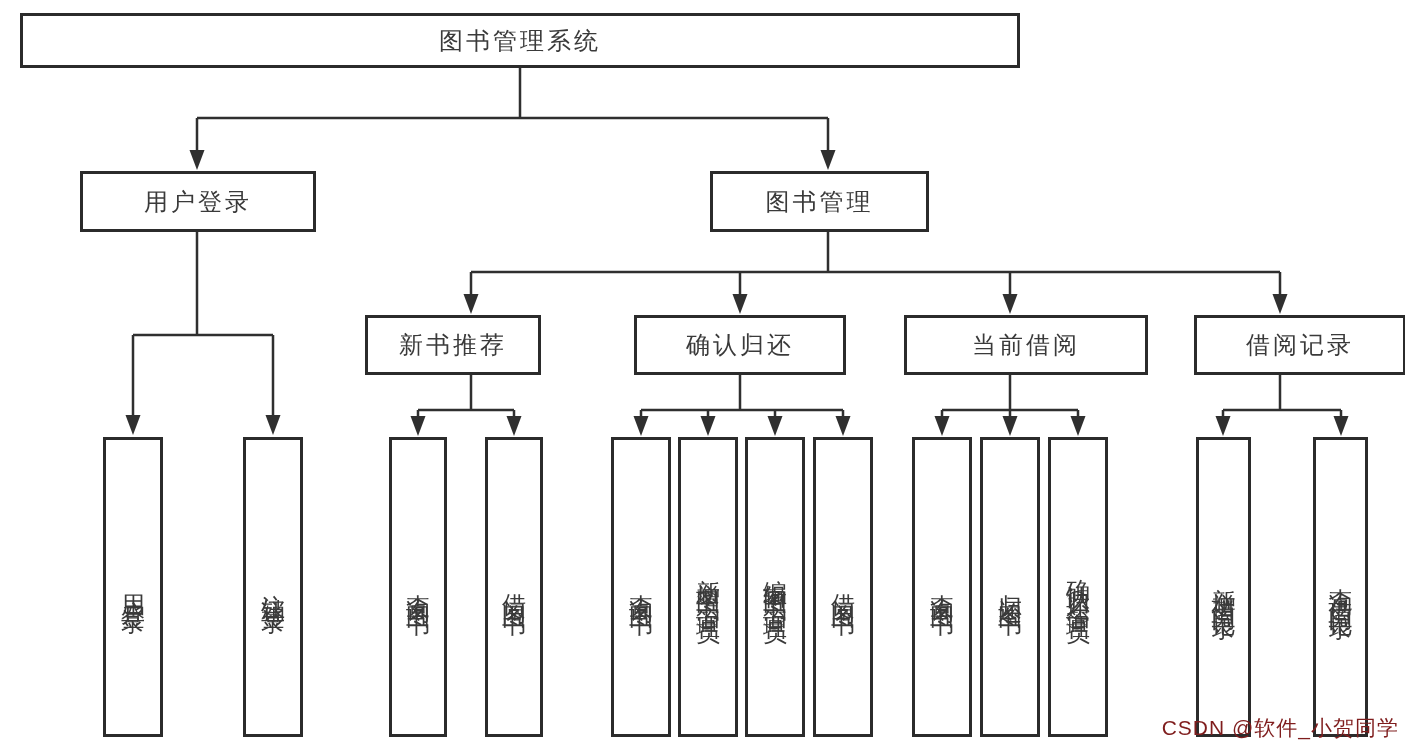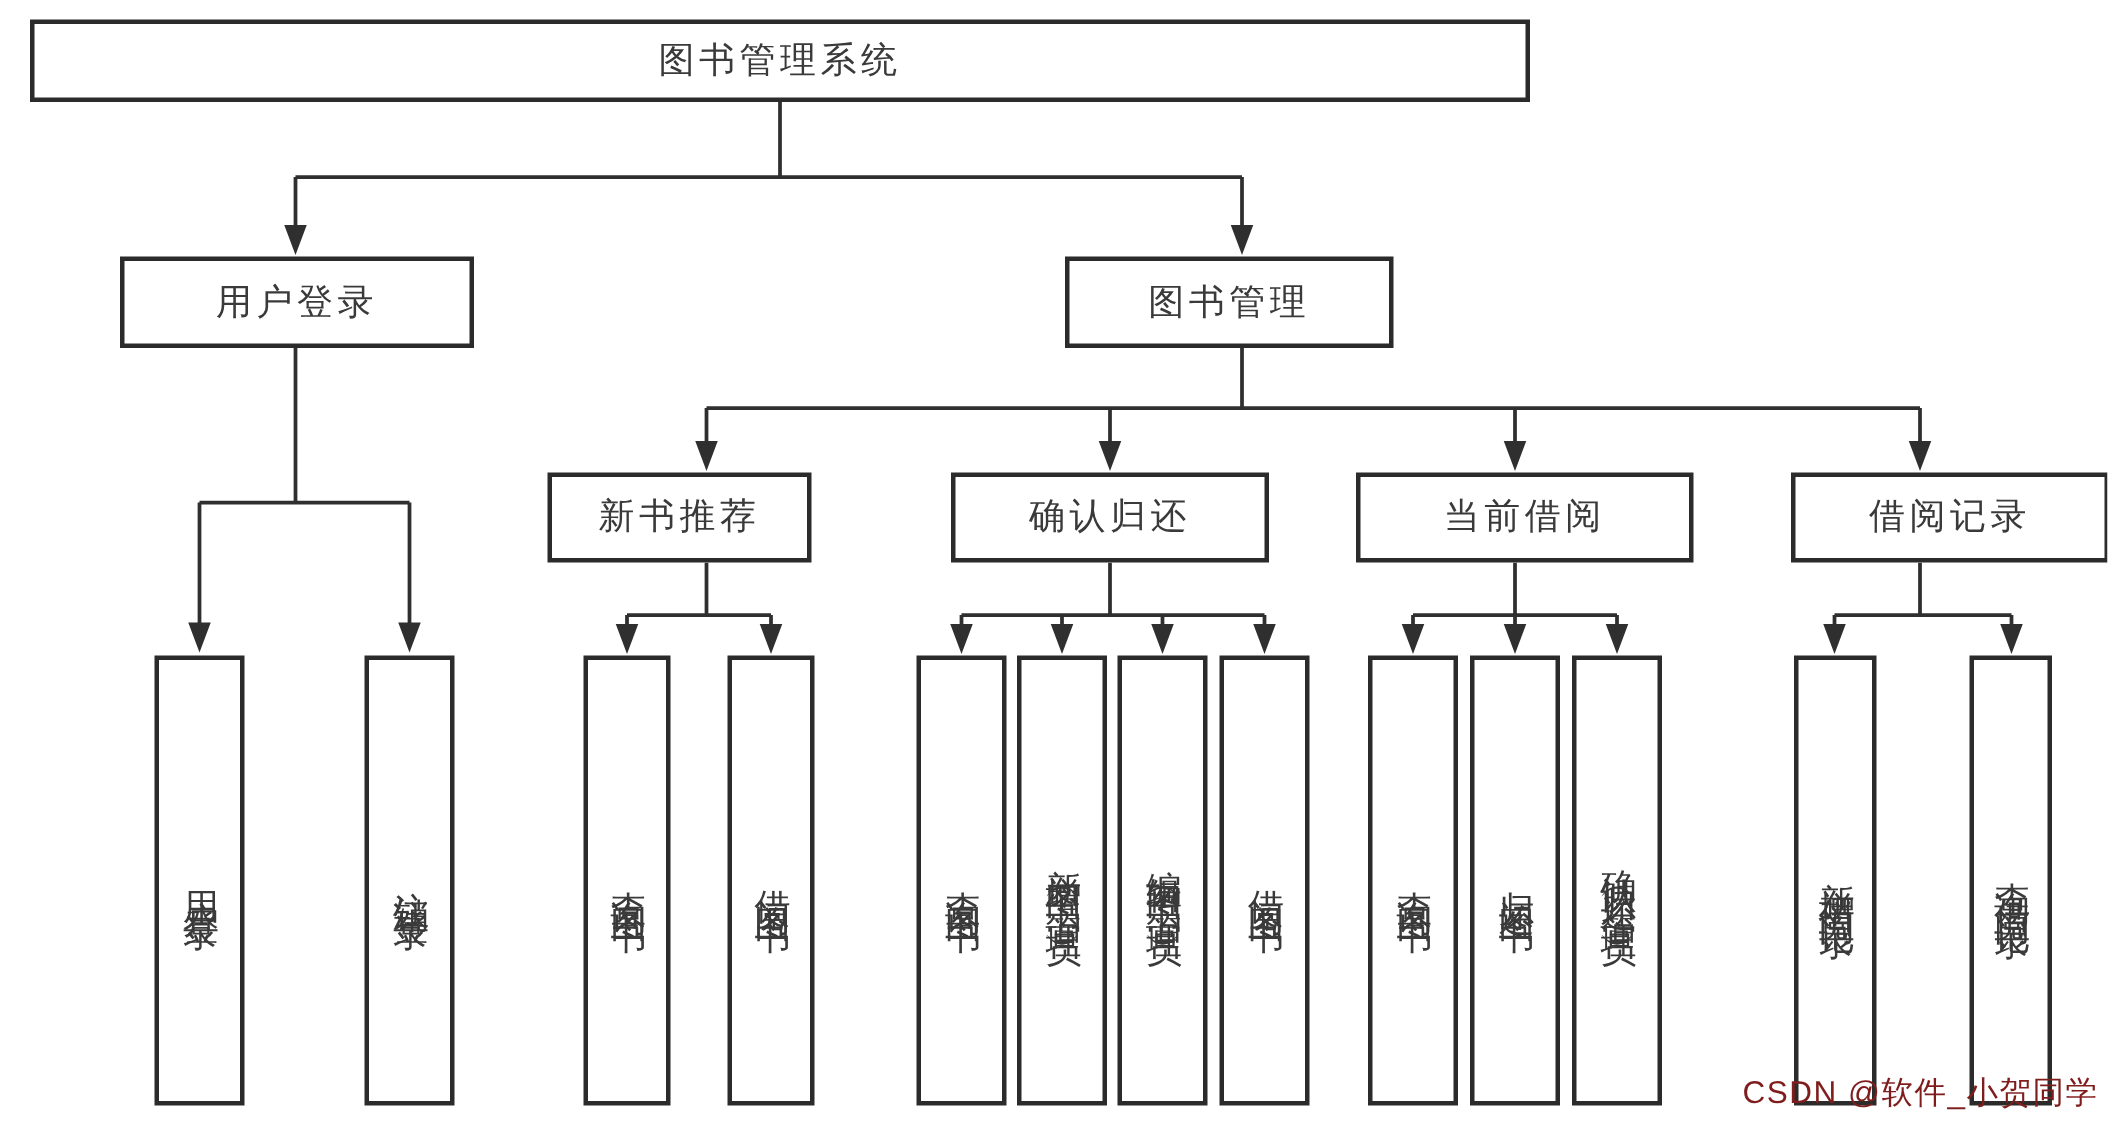--- a/index.html
+++ b/index.html
@@ -50,21 +50,21 @@
   }
   
   #root-box   { left: 20px;  top: 13px;  width: 1000px; height: 55px; }
   
   #l2-user    { left: 80px;  top: 171px; width: 236px; height: 61px; }
   #l2-mgmt    { left: 710px; top: 171px; width: 219px; height: 61px; }
   
   .l3 { top: 315px; height: 60px; }
   #l3-recommend { left: 365px;  width: 176px; }
   #l3-borrow    { left: 634px;  width: 212px; }
-  #l3-current   { left: 904px;  width: 225px; }
+  #l3-current   { left: 904px;  width: 244px; }
   #l3-records   { left: 1174px; width: 212px; margin-left: 20px; }
   
   #u1 { left: 103px;  width: 60px; }
   #u2 { left: 243px;  width: 60px; }
   #a1 { left: 389px;  width: 58px; }
   #a2 { left: 485px;  width: 58px; }
   #b1 { left: 611px;  width: 60px; }
   #b2 { left: 678px;  width: 60px; }
   #b3 { left: 745px;  width: 60px; }
   #b4 { left: 813px;  width: 60px; }

